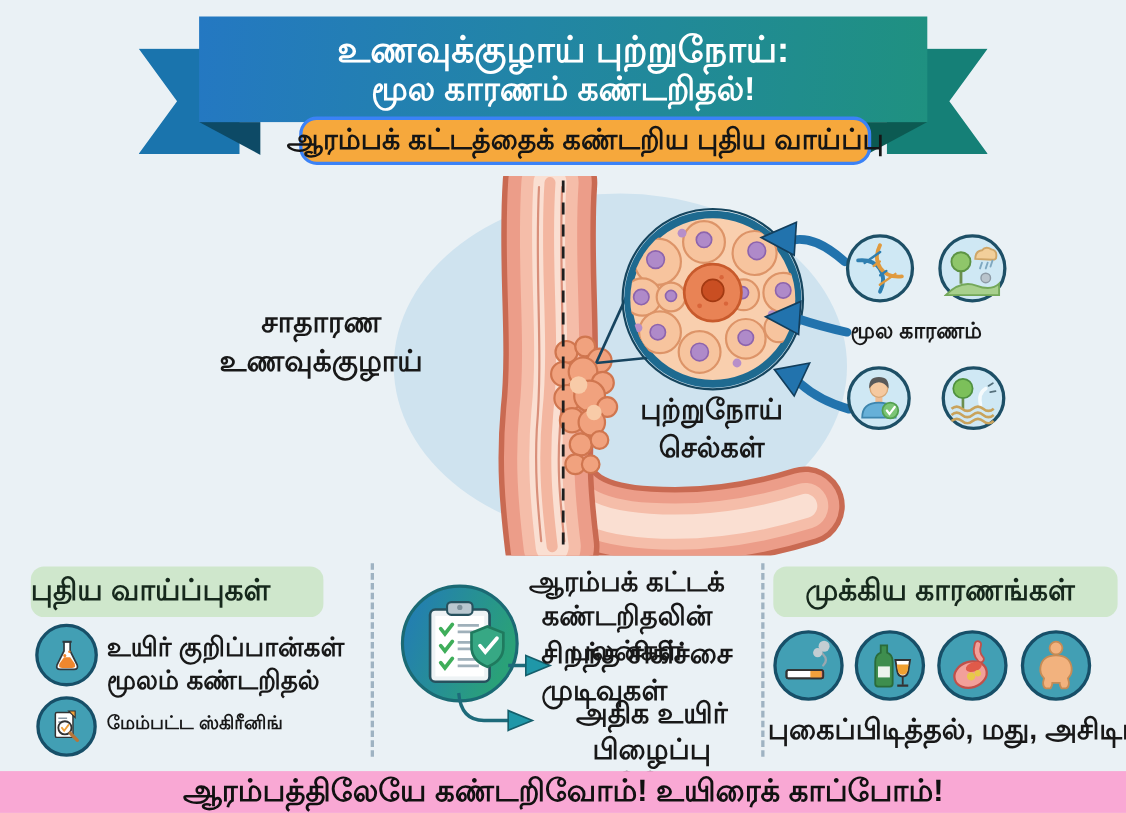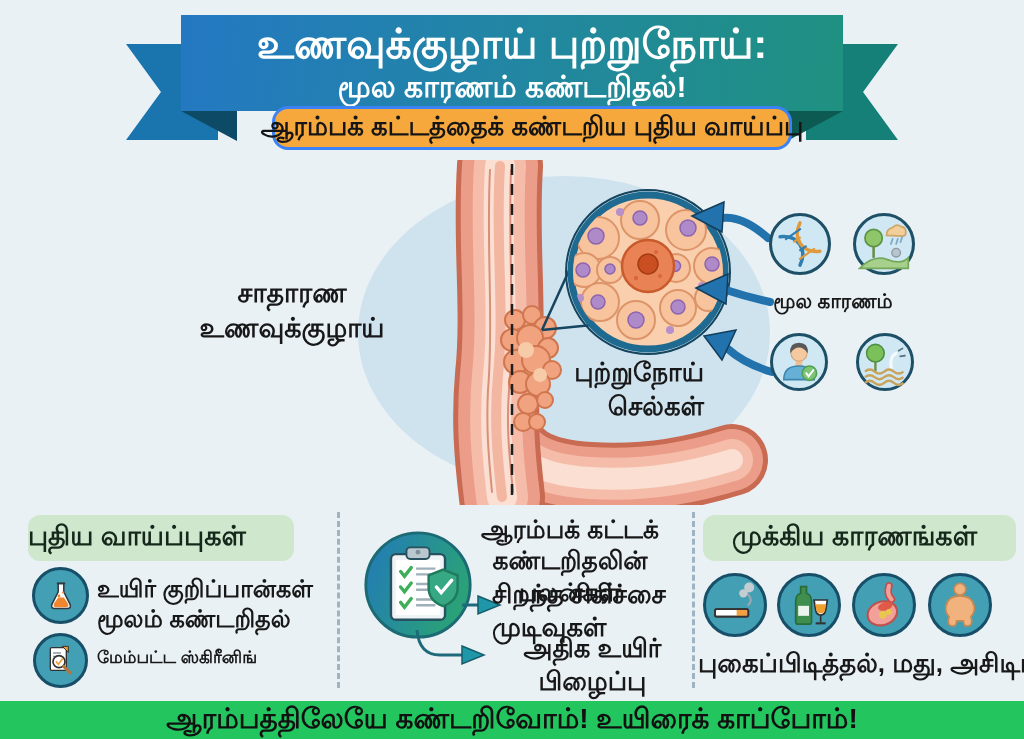--- a/index.html
+++ b/index.html
@@ -4,52 +4,52 @@
 <style>
   html,body{margin:0;padding:0;}
   body{font-family:"Liberation Sans","DejaVu Sans",sans-serif;}
   #canvas{position:relative;width:1024px;height:739px;background:#eaf1f5;overflow:hidden;}
   .abs{position:absolute;}
   .txt{color:#181818;font-weight:bold;}
   
   .ribbon-main{left:181px;top:15px;width:662px;height:96px;
     background:linear-gradient(95deg,#2478c2 0%,#2285a6 45%,#1f9180 100%);
     display:flex;flex-direction:column;align-items:center;justify-content:center;z-index:3;}
-  .ribbon-main .t1{color:#fff;font-size:41px;font-weight:bold;line-height:1.15;}
+  .ribbon-main .t1{color:#fff;font-size:33px;font-weight:bold;line-height:1.15;}
   .ribbon-main .t2{color:#fff;font-size:30px;font-weight:bold;line-height:1.2;}
   .tail{width:92px;height:96px;top:44px;z-index:1;}
   .tail-left{left:126px;background:#1a74ad;
     clip-path:polygon(0% 0%,100% 0%,100% 100%,0% 100%,38% 50%);}
   .tail-right{left:806px;background:#158077;
     clip-path:polygon(0% 0%,100% 0%,62% 50%,0% 100%,0% 100%,0% 0%);
     clip-path:polygon(0 0,100% 0,62% 50%,100% 100%,0 100%);}
   .fold{width:56px;height:30px;top:111px;z-index:2;}
   .fold-left{left:181px;background:#0d4a66;clip-path:polygon(0 0,100% 0,100% 100%);}
   .fold-right{left:787px;background:#0c5a52;clip-path:polygon(0 0,100% 0,0 100%);}
   .badge{left:272px;top:106px;width:520px;height:44px;background:#f6a83c;border:3px solid #3b82f6;
     border-radius:16px;display:flex;align-items:center;justify-content:center;z-index:5;box-sizing:border-box;}
   .badge span{font-size:26px;font-weight:bold;color:#151515;white-space:nowrap;}
   
   .lbl{text-align:center;line-height:1.3;}
   .lbl-normal{left:183px;top:276px;width:218px;font-size:27px;}
-  .lbl-cells{left:526px;top:356px;width:178px;font-size:26px;text-align:right;}
+  .lbl-cells{left:558px;top:356px;width:178px;font-size:26px;}
   .lbl-root{left:744px;top:288px;width:178px;font-size:20px;white-space:nowrap;}
   
   .cause-ic{width:62px;height:62px;border-radius:50%;background:#cfe8f4;border:3px solid #1d4f66;
     box-sizing:border-box;display:flex;align-items:center;justify-content:center;z-index:4;}
   
   .pill{height:46px;background:#cfe7cc;border-radius:12px;display:flex;align-items:center;
     justify-content:flex-start;}
   .pill span{font-size:27px;font-weight:bold;color:#16281c;}
   .teal-ic{border-radius:50%;background:#429fb4;border:3px solid #174f68;box-sizing:border-box;
     display:flex;align-items:center;justify-content:center;}
   .sep{border-left:3px dashed #9fb3c2;width:0;height:176px;top:512px;}
   .benefit-txt{line-height:1.25;}
   
-  .footer{left:0;top:701px;width:1024px;height:38px;background:#22c55e;display:flex;
+  .footer{left:0;top:701px;width:1024px;height:38px;background:#f9a8d4;display:flex;
     align-items:center;justify-content:center;}
   .footer span{font-size:28px;font-weight:bold;color:#111;white-space:nowrap;}
 </style>
 </head>
 <body>
 
 <div id="canvas">
 
   <div class="abs tail tail-left"></div>
   <div class="abs tail tail-right"></div>

